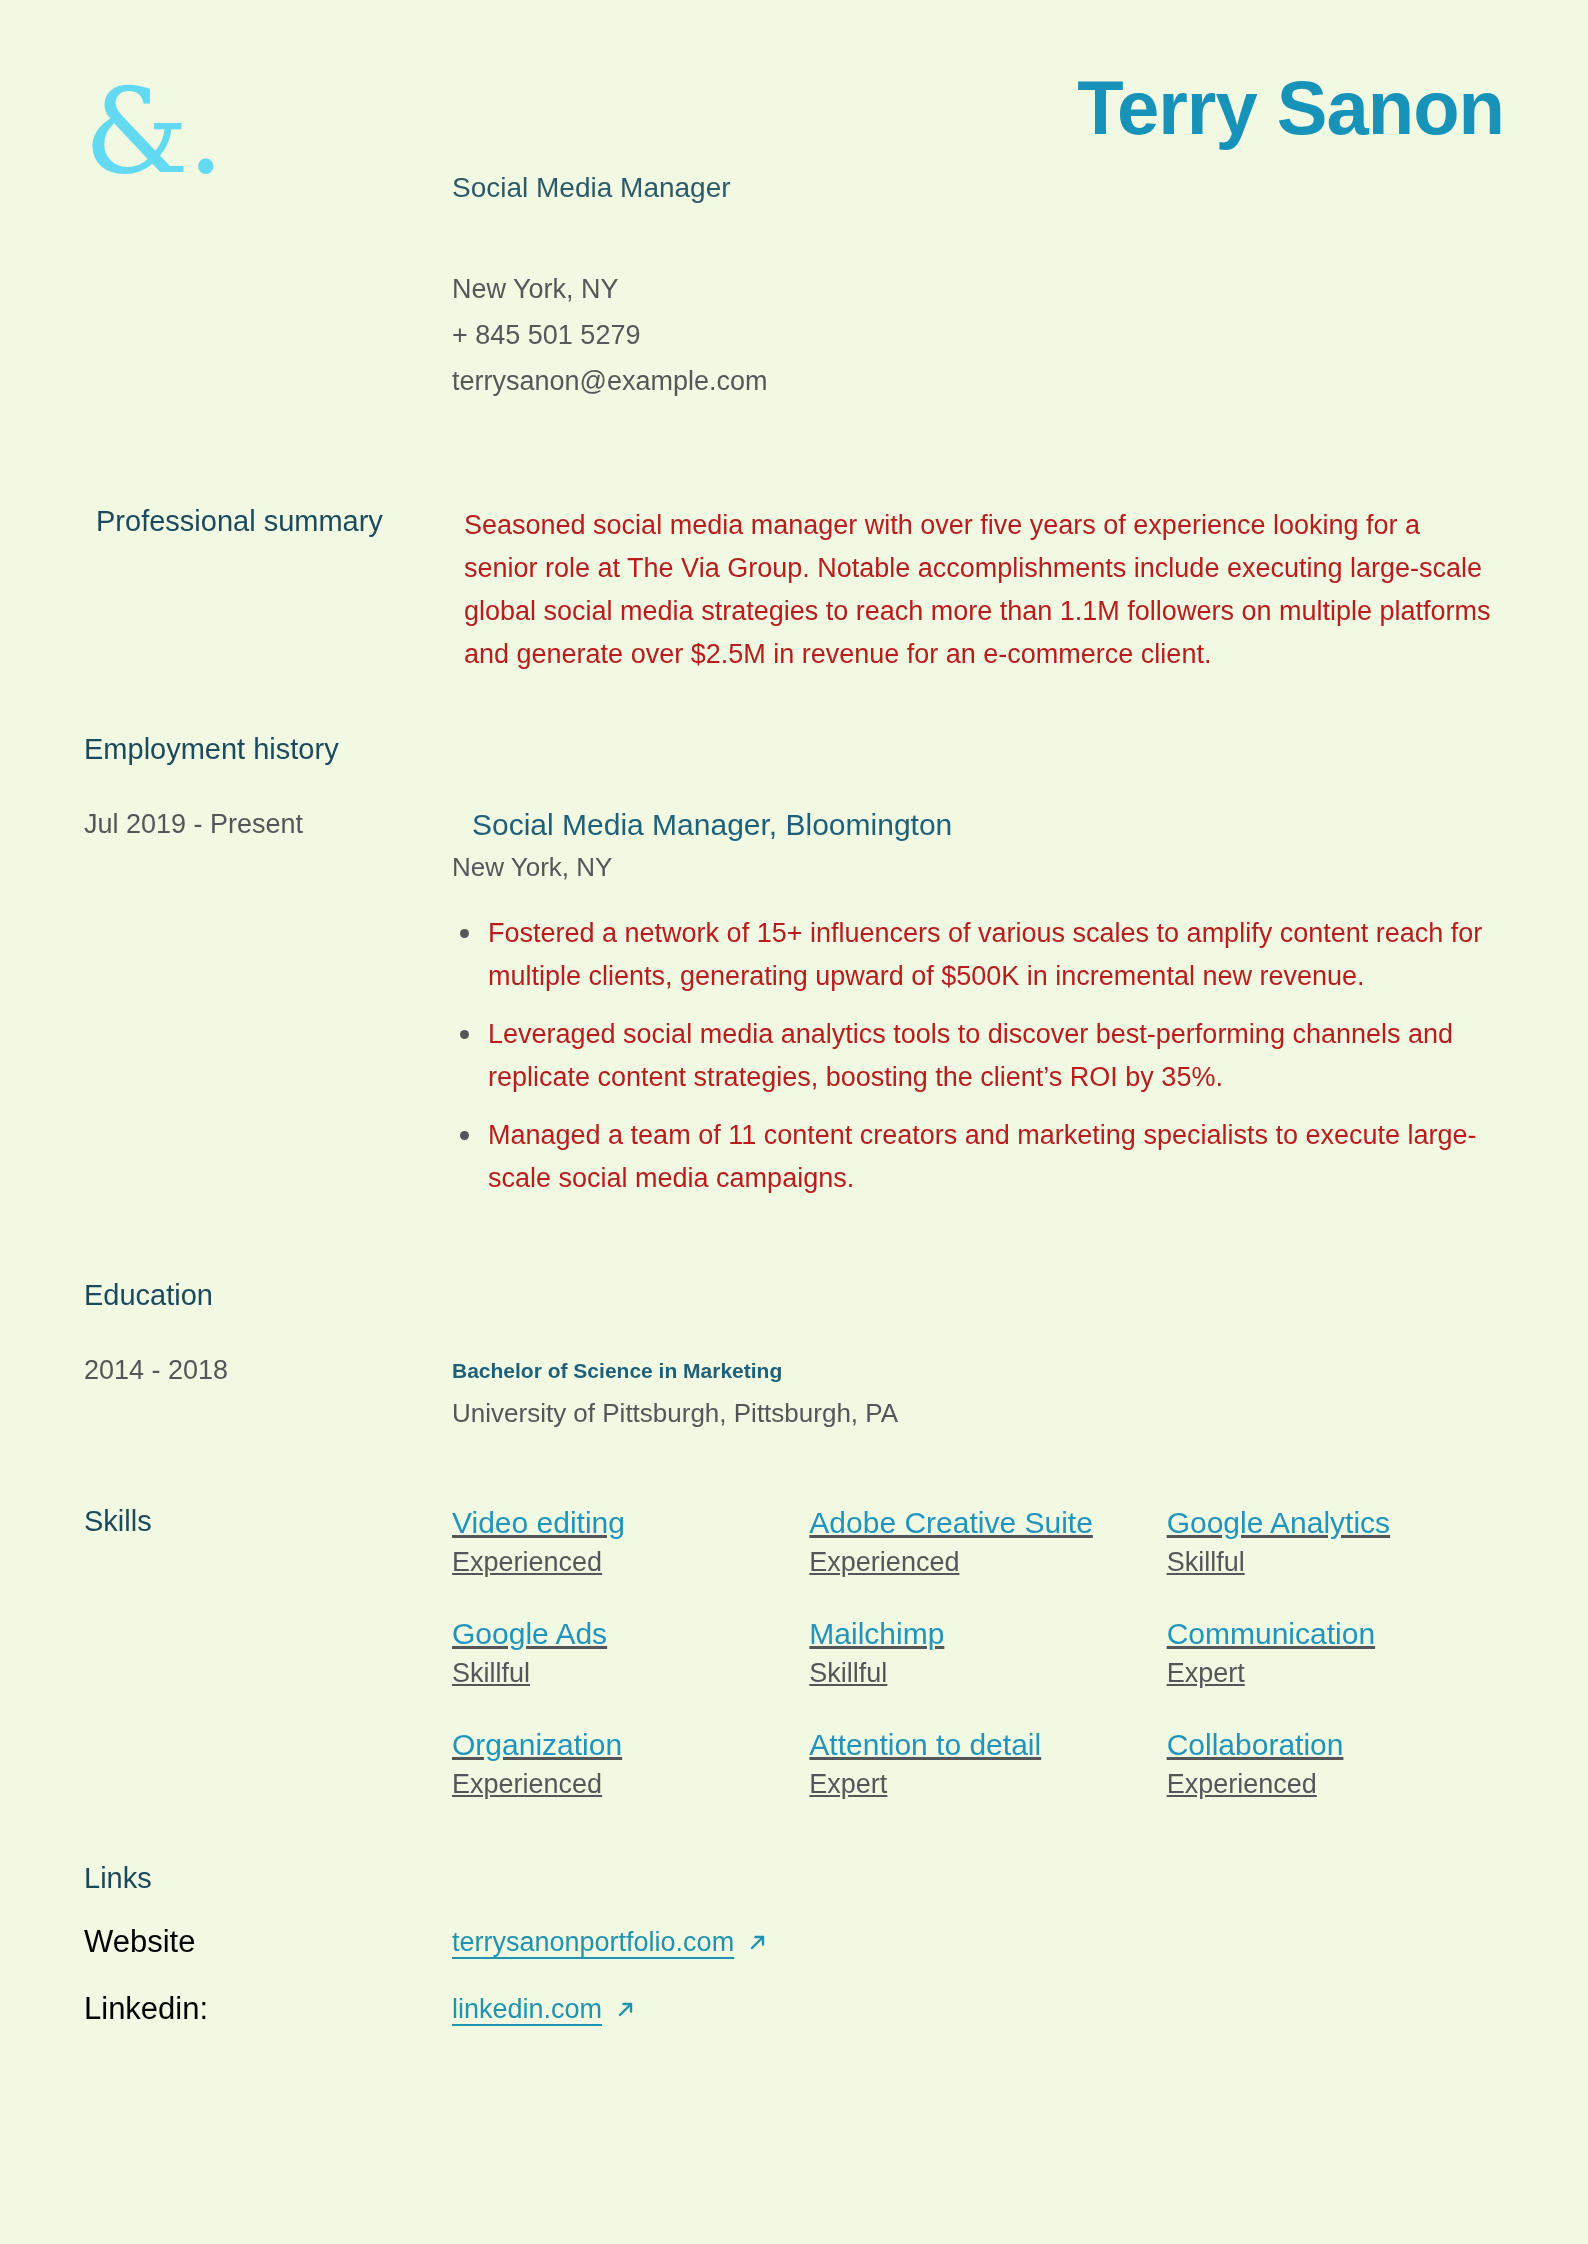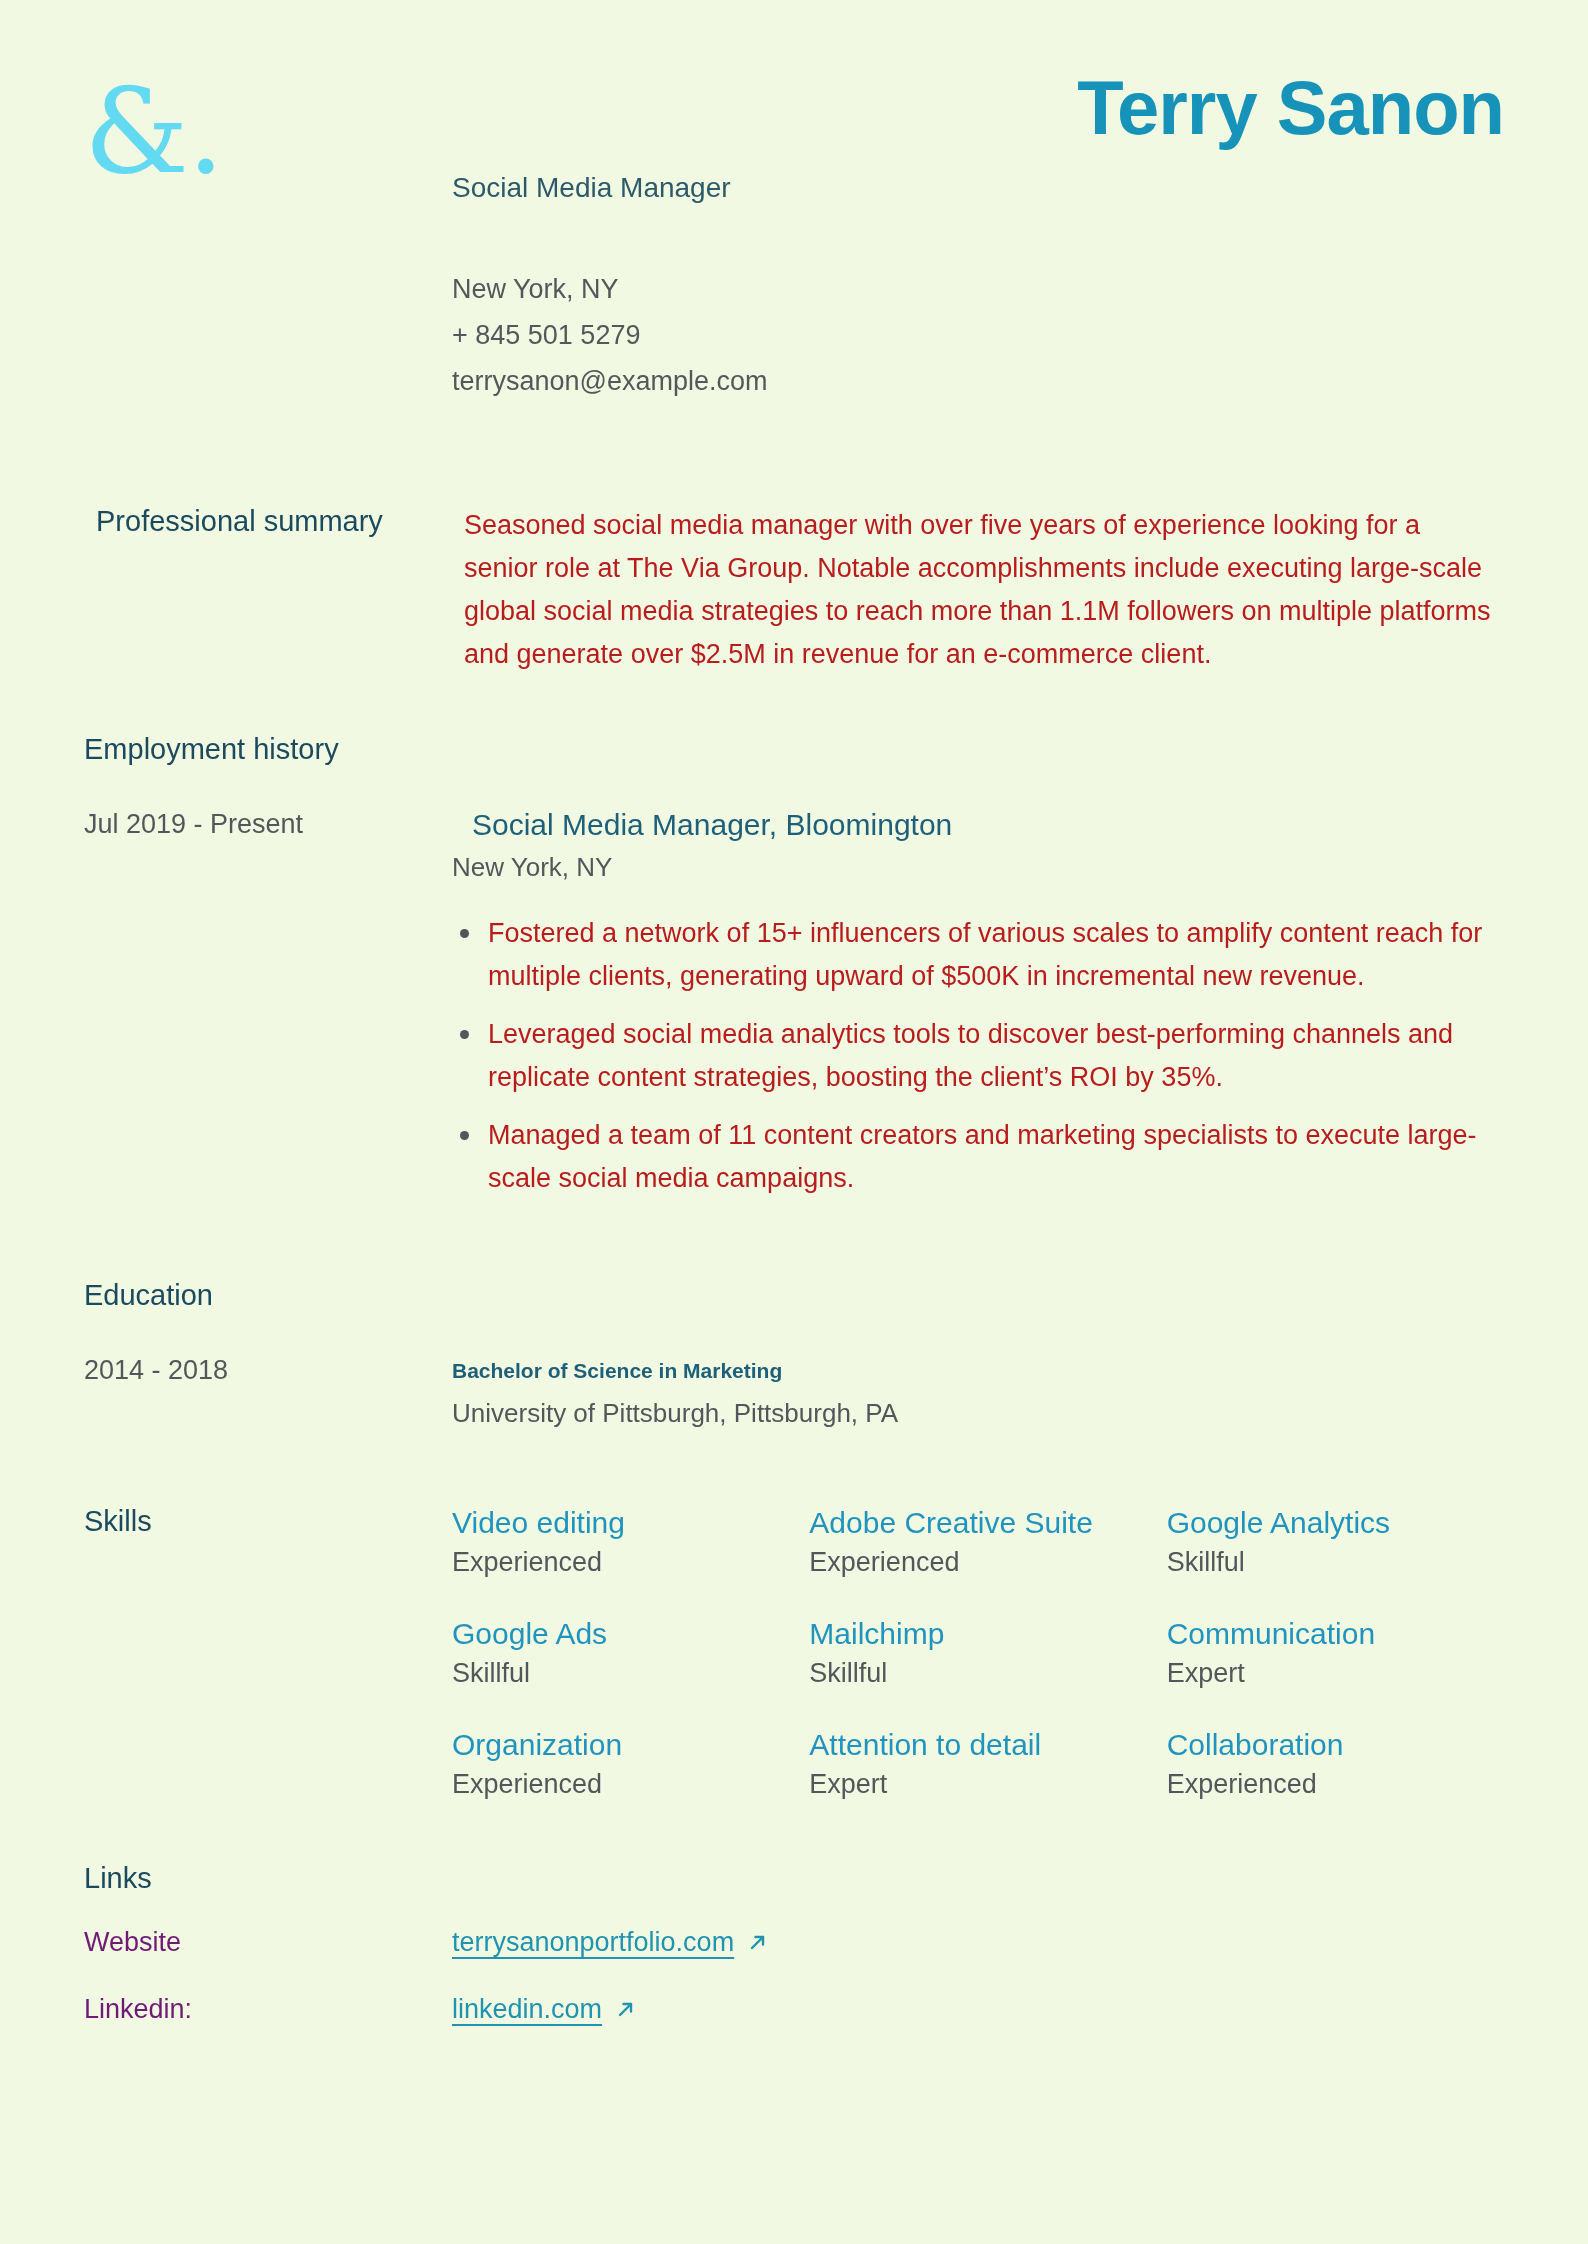--- a/index.html
+++ b/index.html
@@ -112,37 +112,38 @@
     line-height: 38px;
   }
   
   .skills-row { margin-top: 74px; }
   .skills-grid {
     display: grid;
     grid-template-columns: repeat(3, 1fr);
     row-gap: 36px;
     column-gap: 20px;
     max-width: 1100px;
+    text-decoration: underline;
   }
   .skill-name {
     font-size: 30px;
     font-weight: 500;
     color: #2093BE;
     line-height: 37px;
   }
   .skill-level {
     font-size: 27px;
     color: #53575A;
     margin-top: 4px;
     line-height: 34px;
   }
   
   .links-heading-row { margin-top: 60px; }
   .link-row { margin-top: 27px; }
-  .link-label { font-size: 27px; color: #701a75; line-height: 40px; }
+  .link-label { font-size: 31px; color: #000000; line-height: 40px; }
   a.ext-link {
     display: inline-flex;
     align-items: center;
     gap: 12px;
     font-size: 27px;
     color: #1F93B0;
     text-decoration: underline;
     text-underline-offset: 6px;
     text-decoration-thickness: 2px;
     line-height: 40px;

